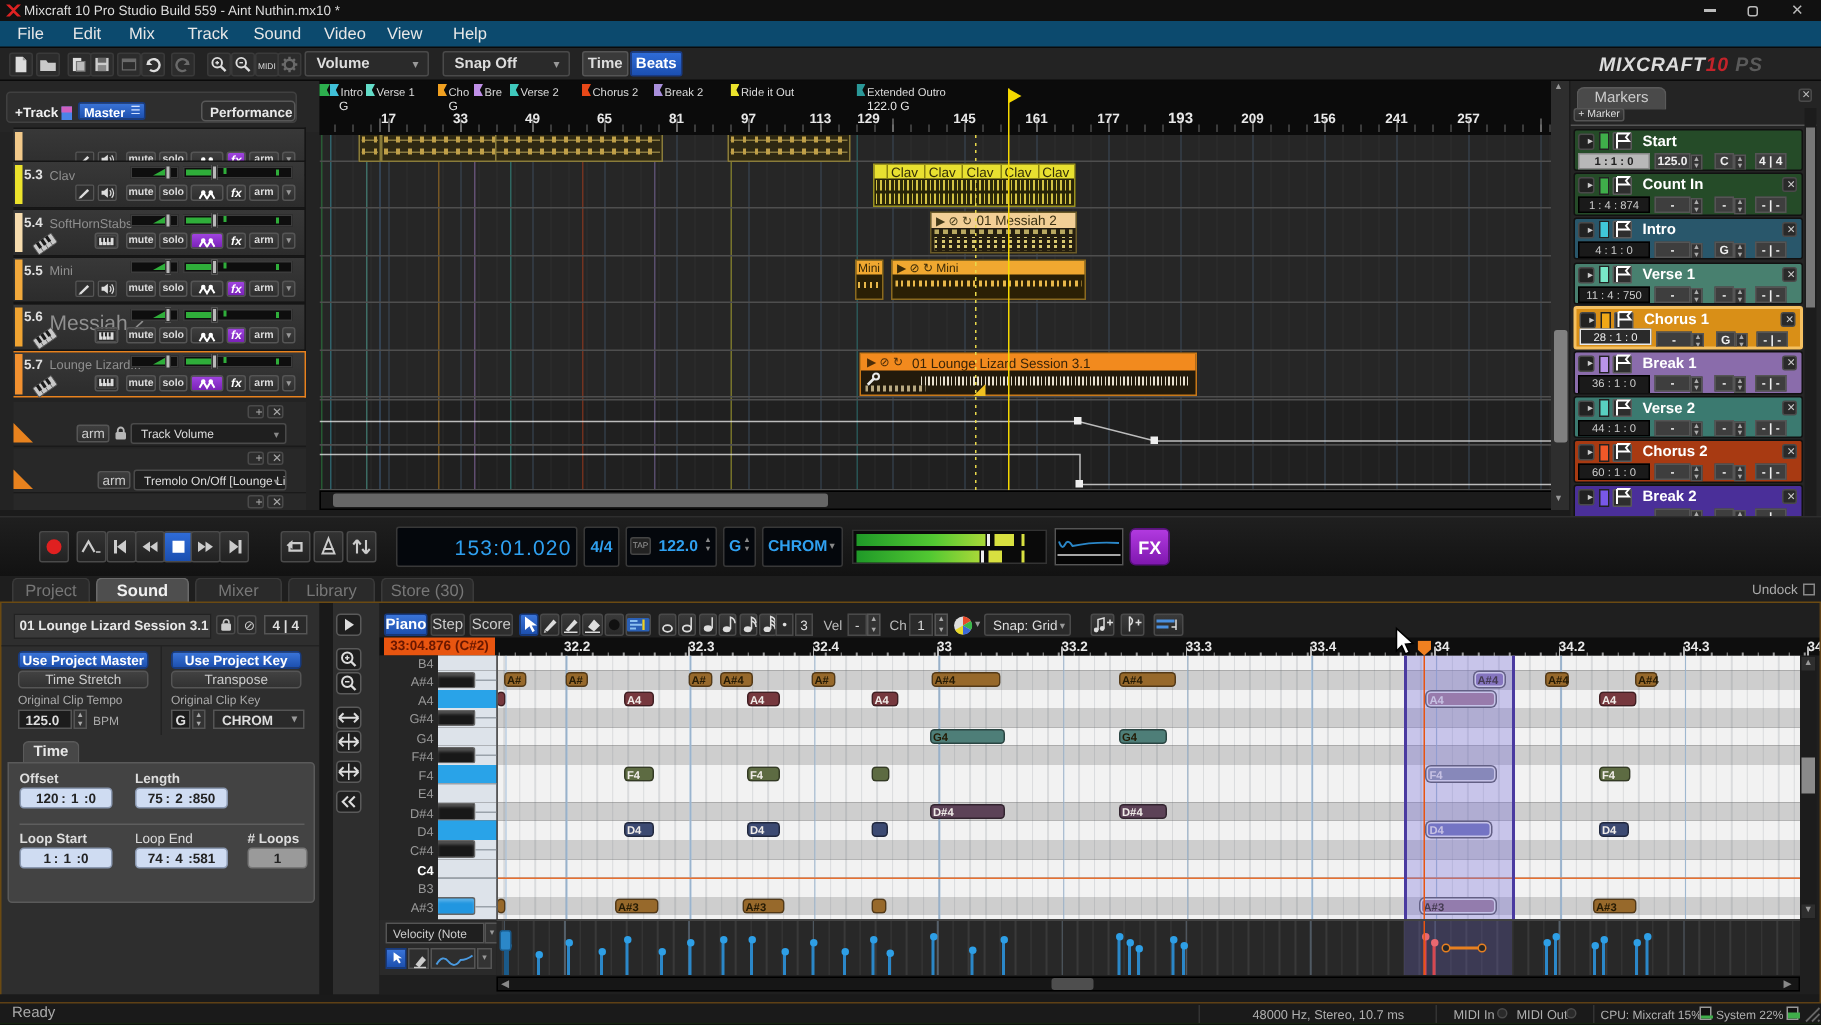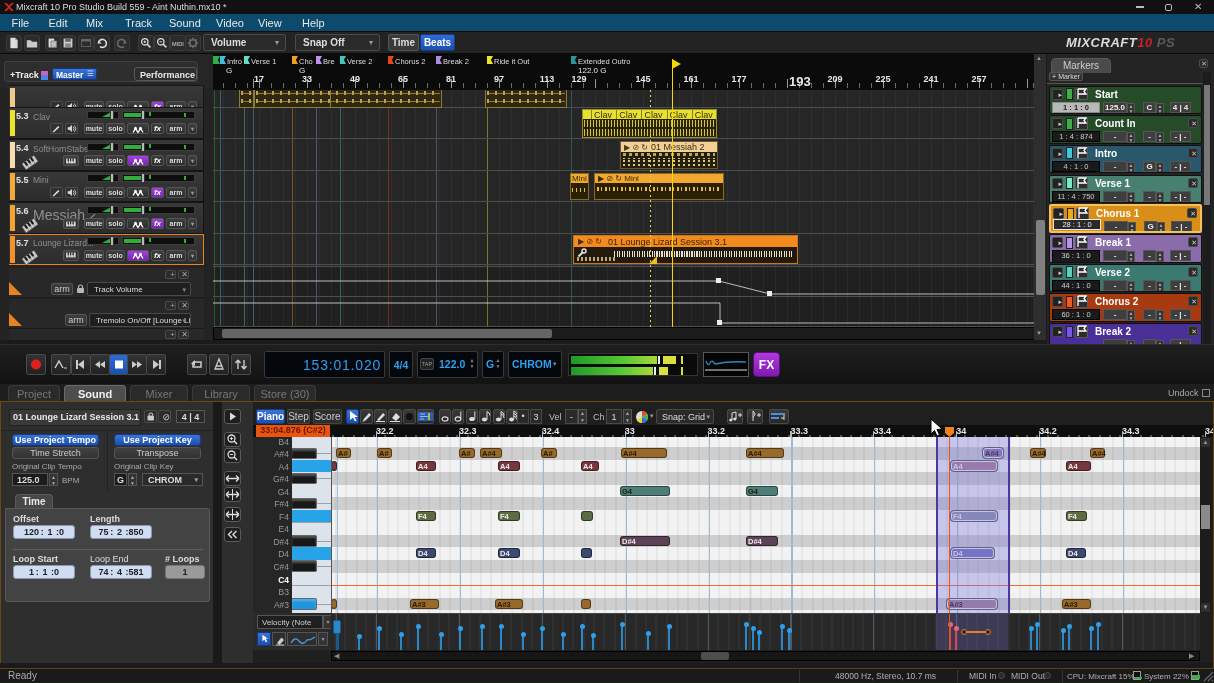--- a/index.html
+++ b/index.html
@@ -415,23 +415,23 @@
 <div class="txt" style="left:84px;top:19.5px;width:20px;text-align:center;font-size:9px;font-weight:bold;color:#e8e8e8">33</div>
 <div class="txt" style="left:132px;top:19.5px;width:20px;text-align:center;font-size:9px;font-weight:bold;color:#e8e8e8">49</div>
 <div class="txt" style="left:180px;top:19.5px;width:20px;text-align:center;font-size:9px;font-weight:bold;color:#e8e8e8">65</div>
 <div class="txt" style="left:228px;top:19.5px;width:20px;text-align:center;font-size:9px;font-weight:bold;color:#e8e8e8">81</div>
 <div class="txt" style="left:276px;top:19.5px;width:20px;text-align:center;font-size:9px;font-weight:bold;color:#e8e8e8">97</div>
 <div class="txt" style="left:324px;top:19.5px;width:20px;text-align:center;font-size:9px;font-weight:bold;color:#e8e8e8">113</div>
 <div class="txt" style="left:356px;top:19.5px;width:20px;text-align:center;font-size:9px;font-weight:bold;color:#e8e8e8">129</div>
 <div class="txt" style="left:420px;top:19.5px;width:20px;text-align:center;font-size:9px;font-weight:bold;color:#e8e8e8">145</div>
 <div class="txt" style="left:468px;top:19.5px;width:20px;text-align:center;font-size:9px;font-weight:bold;color:#e8e8e8">161</div>
 <div class="txt" style="left:516px;top:19.5px;width:20px;text-align:center;font-size:9px;font-weight:bold;color:#e8e8e8">177</div>
-<div class="txt" style="left:576px;top:19.5px;width:20px;text-align:right;font-size:13px;font-weight:bold;color:#e8e8e8">193</div>
+<div class="txt" style="left:564px;top:19.5px;width:20px;text-align:center;font-size:10px;font-weight:bold;color:#e8e8e8">193</div>
 <div class="txt" style="left:612px;top:19.5px;width:20px;text-align:center;font-size:9px;font-weight:bold;color:#e8e8e8">209</div>
-<div class="txt" style="left:660px;top:19.5px;width:20px;text-align:center;font-size:9px;font-weight:bold;color:#e8e8e8">225</div>
+<div class="txt" style="left:660px;top:19.5px;width:20px;text-align:center;font-size:9px;font-weight:bold;color:#e8e8e8">156</div>
 <div class="txt" style="left:708px;top:19.5px;width:20px;text-align:center;font-size:9px;font-weight:bold;color:#e8e8e8">241</div>
 <div class="txt" style="left:756px;top:19.5px;width:20px;text-align:center;font-size:9px;font-weight:bold;color:#e8e8e8">257</div>
 <div class="abs" style="left:-2px;top:2px;width:6px;height:8px;background:#2db04e;clip-path:polygon(0 0,100% 0,65% 50%,100% 100%,0 100%)"></div>
 <div class="abs" style="left:1px;top:2px;width:6px;height:8px;background:#2db04e;clip-path:polygon(0 0,100% 0,65% 50%,100% 100%,0 100%)"></div>
 <div class="abs" style="left:7px;top:2px;width:6px;height:8px;background:#40c0d8;clip-path:polygon(0 0,100% 0,65% 50%,100% 100%,0 100%)"></div>
 <div class="txt" style="left:14px;top:3px;font-size:7.5px;color:#dcdcdc">Intro</div>
 <div class="abs" style="left:31px;top:2px;width:6px;height:8px;background:#63dcc8;clip-path:polygon(0 0,100% 0,65% 50%,100% 100%,0 100%)"></div>
 <div class="txt" style="left:38px;top:3px;font-size:7.5px;color:#dcdcdc">Verse 1</div>
 <div class="abs" style="left:79px;top:2px;width:6px;height:8px;background:#f0a020;clip-path:polygon(0 0,100% 0,65% 50%,100% 100%,0 100%)"></div>
 <div class="txt" style="left:86px;top:3px;font-size:7.5px;color:#dcdcdc">Cho</div>
@@ -784,21 +784,21 @@
 <div class="txt" style="left:12px;top:10px;font-size:9px;font-weight:bold;color:#e8e8e8">01 Lounge Lizard Session 3.1</div>
 <div class="btn2" style="left:143px;top:8px;width:13px;height:13px"></div>
 <svg class="abs" style="left:146px;top:10px" width="8" height="9">
         <rect x="0.5" y="3.5" width="6.5" height="5" rx="1" fill="#ccc"></rect>
         <path d="M2 3.5 V2.8 a1.8 1.8 0 0 1 3.6 0 V3.5" fill="none" stroke="#ccc" stroke-width="1.1"></path>
       </svg>
 <div class="btn2" style="left:157px;top:8px;width:13px;height:13px;font-size:9px;line-height:12px;color:#ccc">⊘</div>
 <div class="abs" style="left:175px;top:8px;width:29px;height:13px;background:#2a2a2a;border:1px solid #555;text-align:center;font-size:9px;font-weight:bold;color:#ddd;line-height:12px">4 | 4</div>
 <div class="abs" style="left:0;top:28px;width:213px;height:1px;background:#222"></div>
 <div class="abs" style="left:106px;top:28px;width:1px;height:60px;background:#222"></div>
-<div class="abs" style="left:11px;top:32px;width:87px;height:12px;background:linear-gradient(#3a74d8,#1c4fae);border:1px solid #163a80;border-radius:3px;color:#fff;font-weight:bold;font-size:9px;text-align:center;line-height:11px">Use Project Tempo</div>
+<div class="abs" style="left:11px;top:32px;width:87px;height:12px;background:linear-gradient(#3a74d8,#1c4fae);border:1px solid #163a80;border-radius:3px;color:#fff;font-weight:bold;font-size:9px;text-align:center;line-height:11px">Use Project Master</div>
 <div class="abs" style="left:113px;top:32px;width:87px;height:12px;background:linear-gradient(#3a74d8,#1c4fae);border:1px solid #163a80;border-radius:3px;color:#fff;font-weight:bold;font-size:9px;text-align:center;line-height:11px">Use Project Key</div>
 <div class="abs" style="left:11px;top:45px;width:87px;height:12px;background:linear-gradient(#424242,#323232);border:1px solid #555;border-radius:3px;color:#ccc;font-size:9px;text-align:center;line-height:11px">Time Stretch</div>
 <div class="abs" style="left:113px;top:45px;width:87px;height:12px;background:linear-gradient(#424242,#323232);border:1px solid #555;border-radius:3px;color:#ccc;font-size:9px;text-align:center;line-height:11px">Transpose</div>
 <div class="txt" style="left:11px;top:60px;font-size:8px;color:#aaa">Original Clip Tempo</div>
 <div class="txt" style="left:113px;top:60px;font-size:8px;color:#aaa">Original Clip Key</div>
 <div class="abs" style="left:11px;top:71px;width:36px;height:13px;background:#1c1c1c;border:1px solid #555;color:#ddd;font-size:9px;font-weight:bold;line-height:12px;padding-left:4px">125.0</div>
 <div class="abs" style="left:48px;top:71px;width:9px;height:13px;background:#333;border:1px solid #555;font-size:5px;color:#aaa;text-align:center;line-height:6px">▲<br>▼</div>
 <div class="txt" style="left:61px;top:74px;font-size:8px;color:#aaa">BPM</div>
 <div class="abs" style="left:113px;top:71px;width:13px;height:13px;background:#1c1c1c;border:1px solid #555;color:#ddd;font-size:9px;font-weight:bold;line-height:12px;text-align:center">G</div>
 <div class="abs" style="left:127px;top:71px;width:9px;height:13px;background:#333;border:1px solid #555;font-size:5px;color:#aaa;text-align:center;line-height:6px">▲<br>▼</div>

